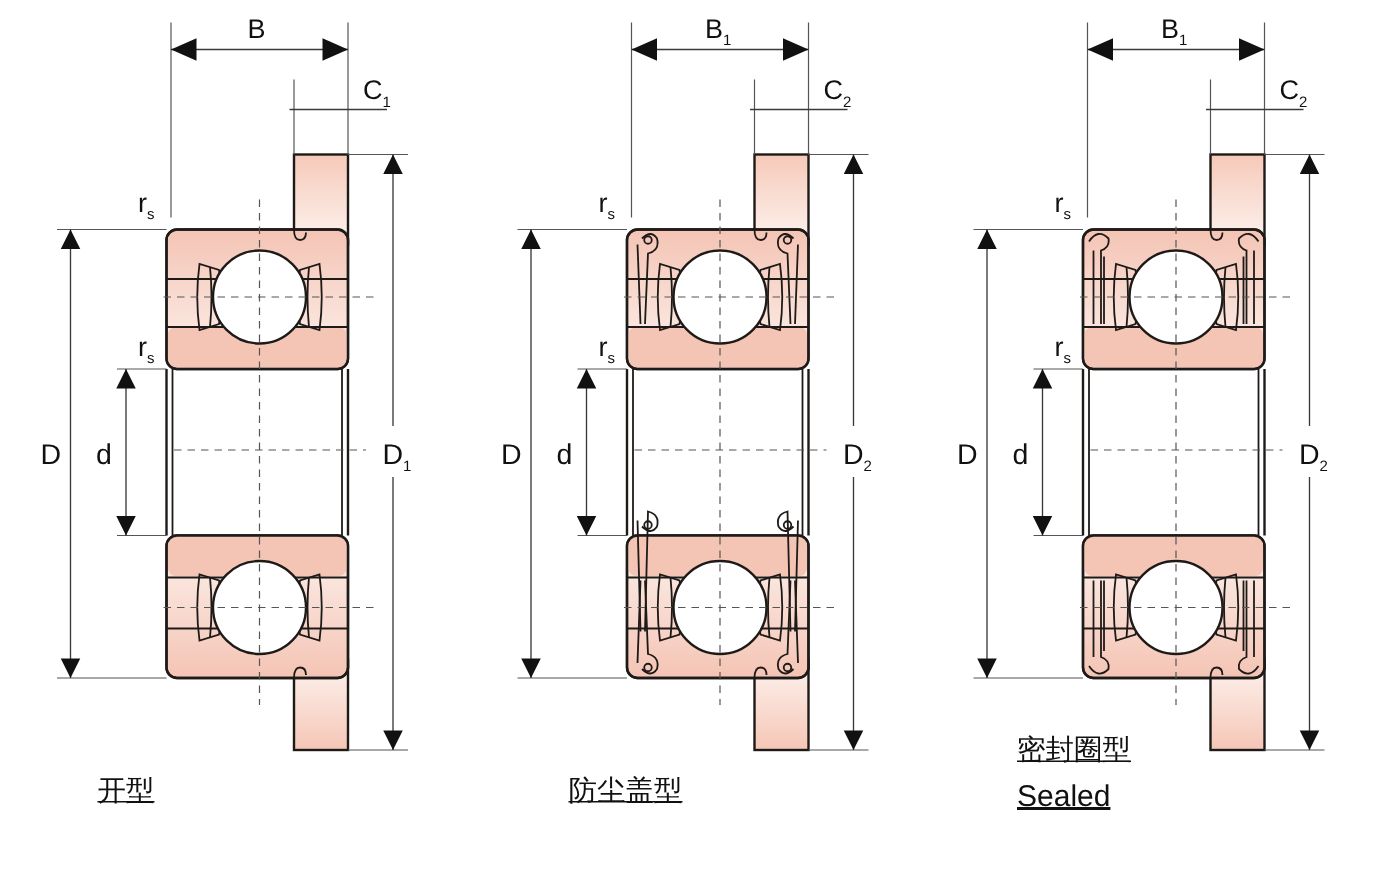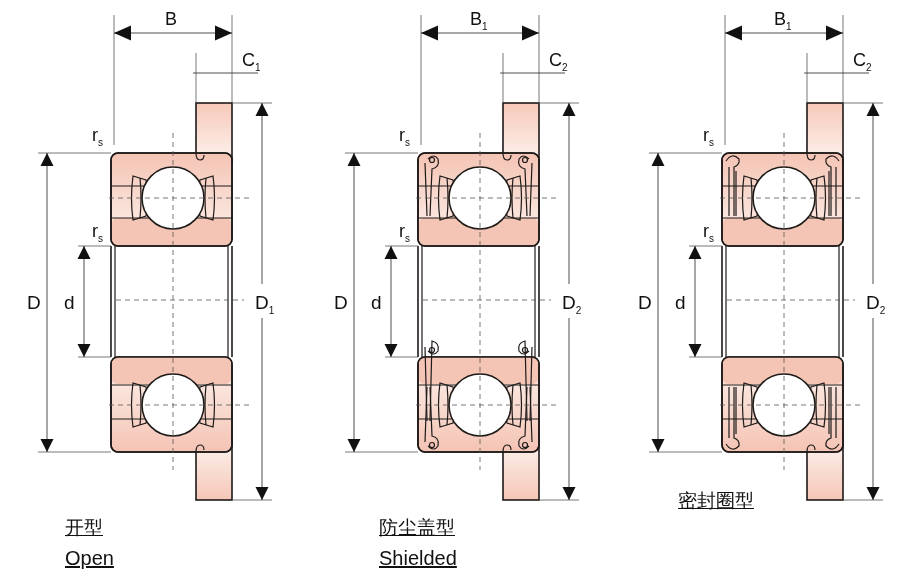--- a/index.html
+++ b/index.html
@@ -280,21 +280,20 @@
         <rect x="673" y="288" width="18" height="26" fill="#fff"></rect>
         <text x="675" y="309" class="lbl" font-size="19" text-anchor="start">d</text>
         <text x="703" y="141" class="lbl" font-size="18"><tspan>r</tspan><tspan font-size="10" dy="5">s</tspan></text>
         <text x="703" y="237" class="lbl" font-size="18"><tspan>r</tspan><tspan font-size="10" dy="5">s</tspan></text>
       </g>
     </g>
 </svg>
 
 <div class="cap" style="left:65px; top:515px;">
   <div class="zh">开型</div>
-  <div class="en">Open</div>
 </div>
 <div class="cap" style="left:379px; top:515px;">
   <div class="zh">防尘盖型</div>
-  <div class="en">Shielded</div>
 </div>
 <div class="cap" style="left:678px; top:488px;">
   <div class="zh">密封圈型</div>
+  <div class="en">Sealed</div>
 </div>
 
 </body></html>

